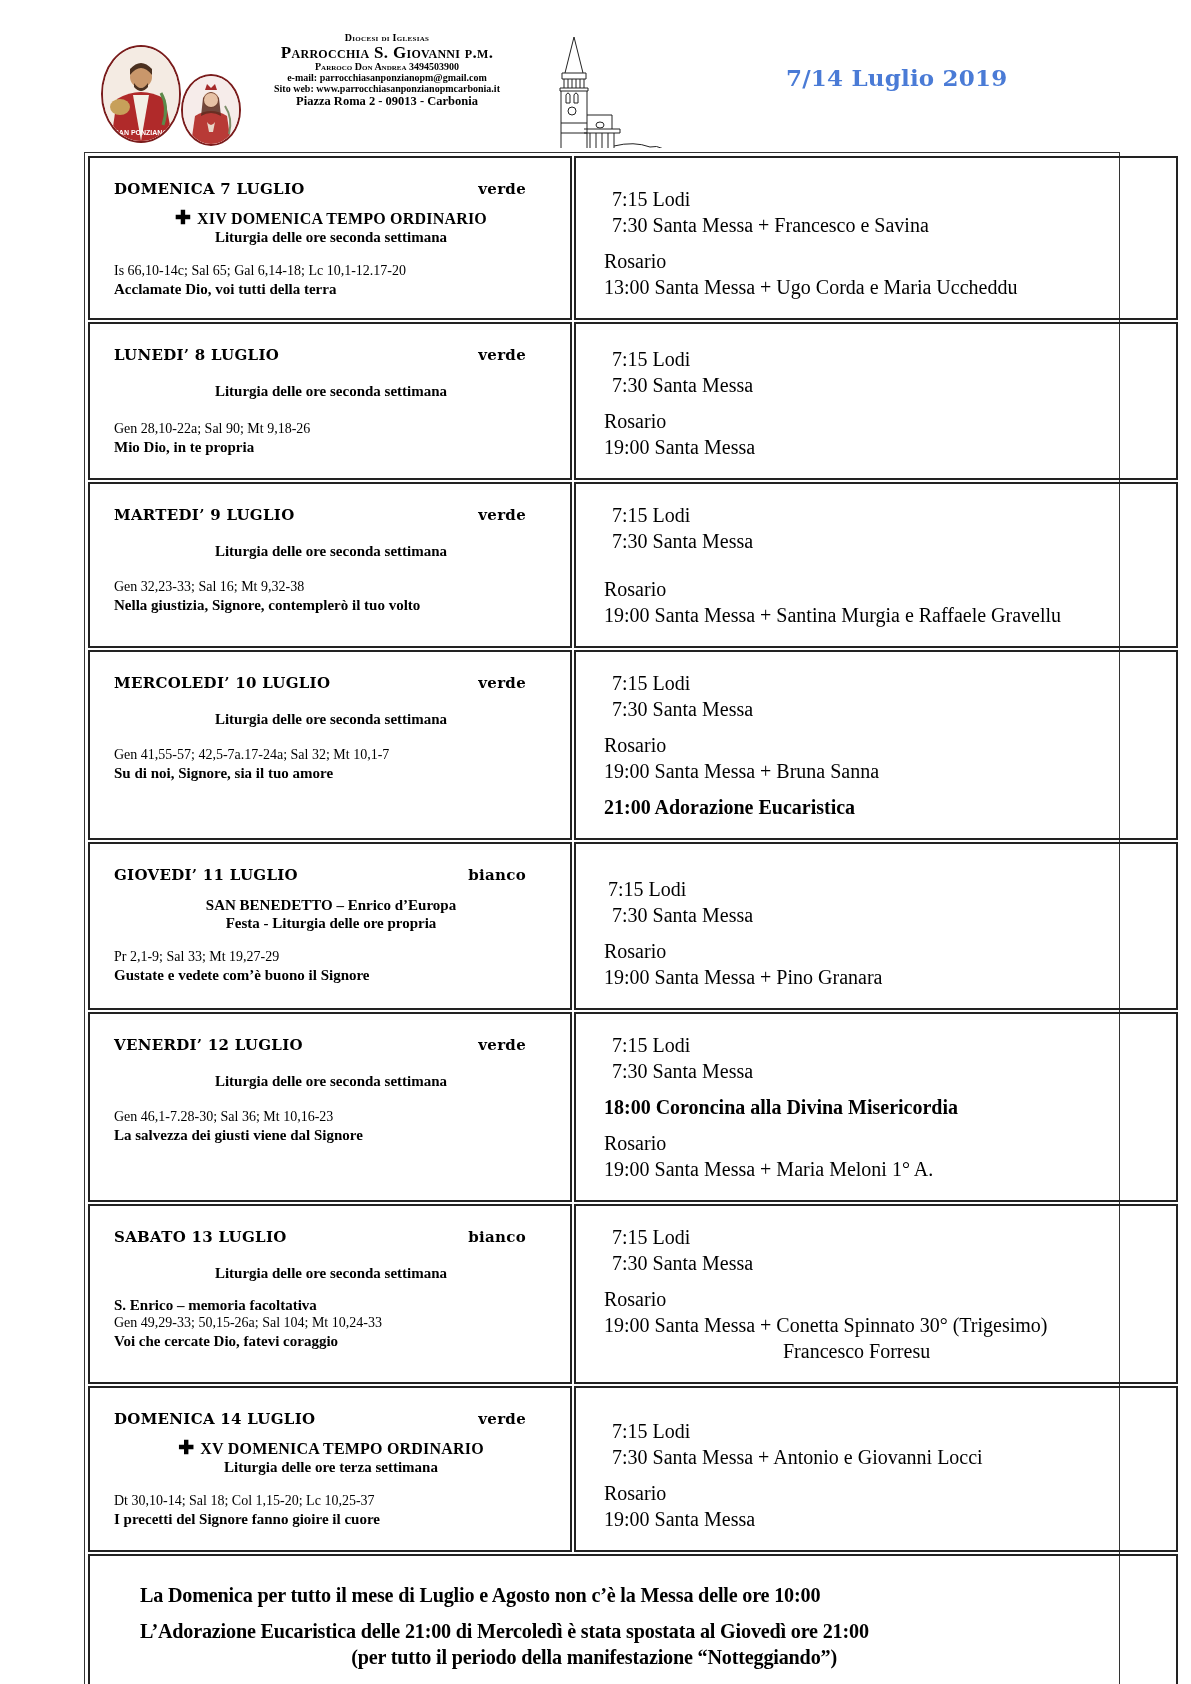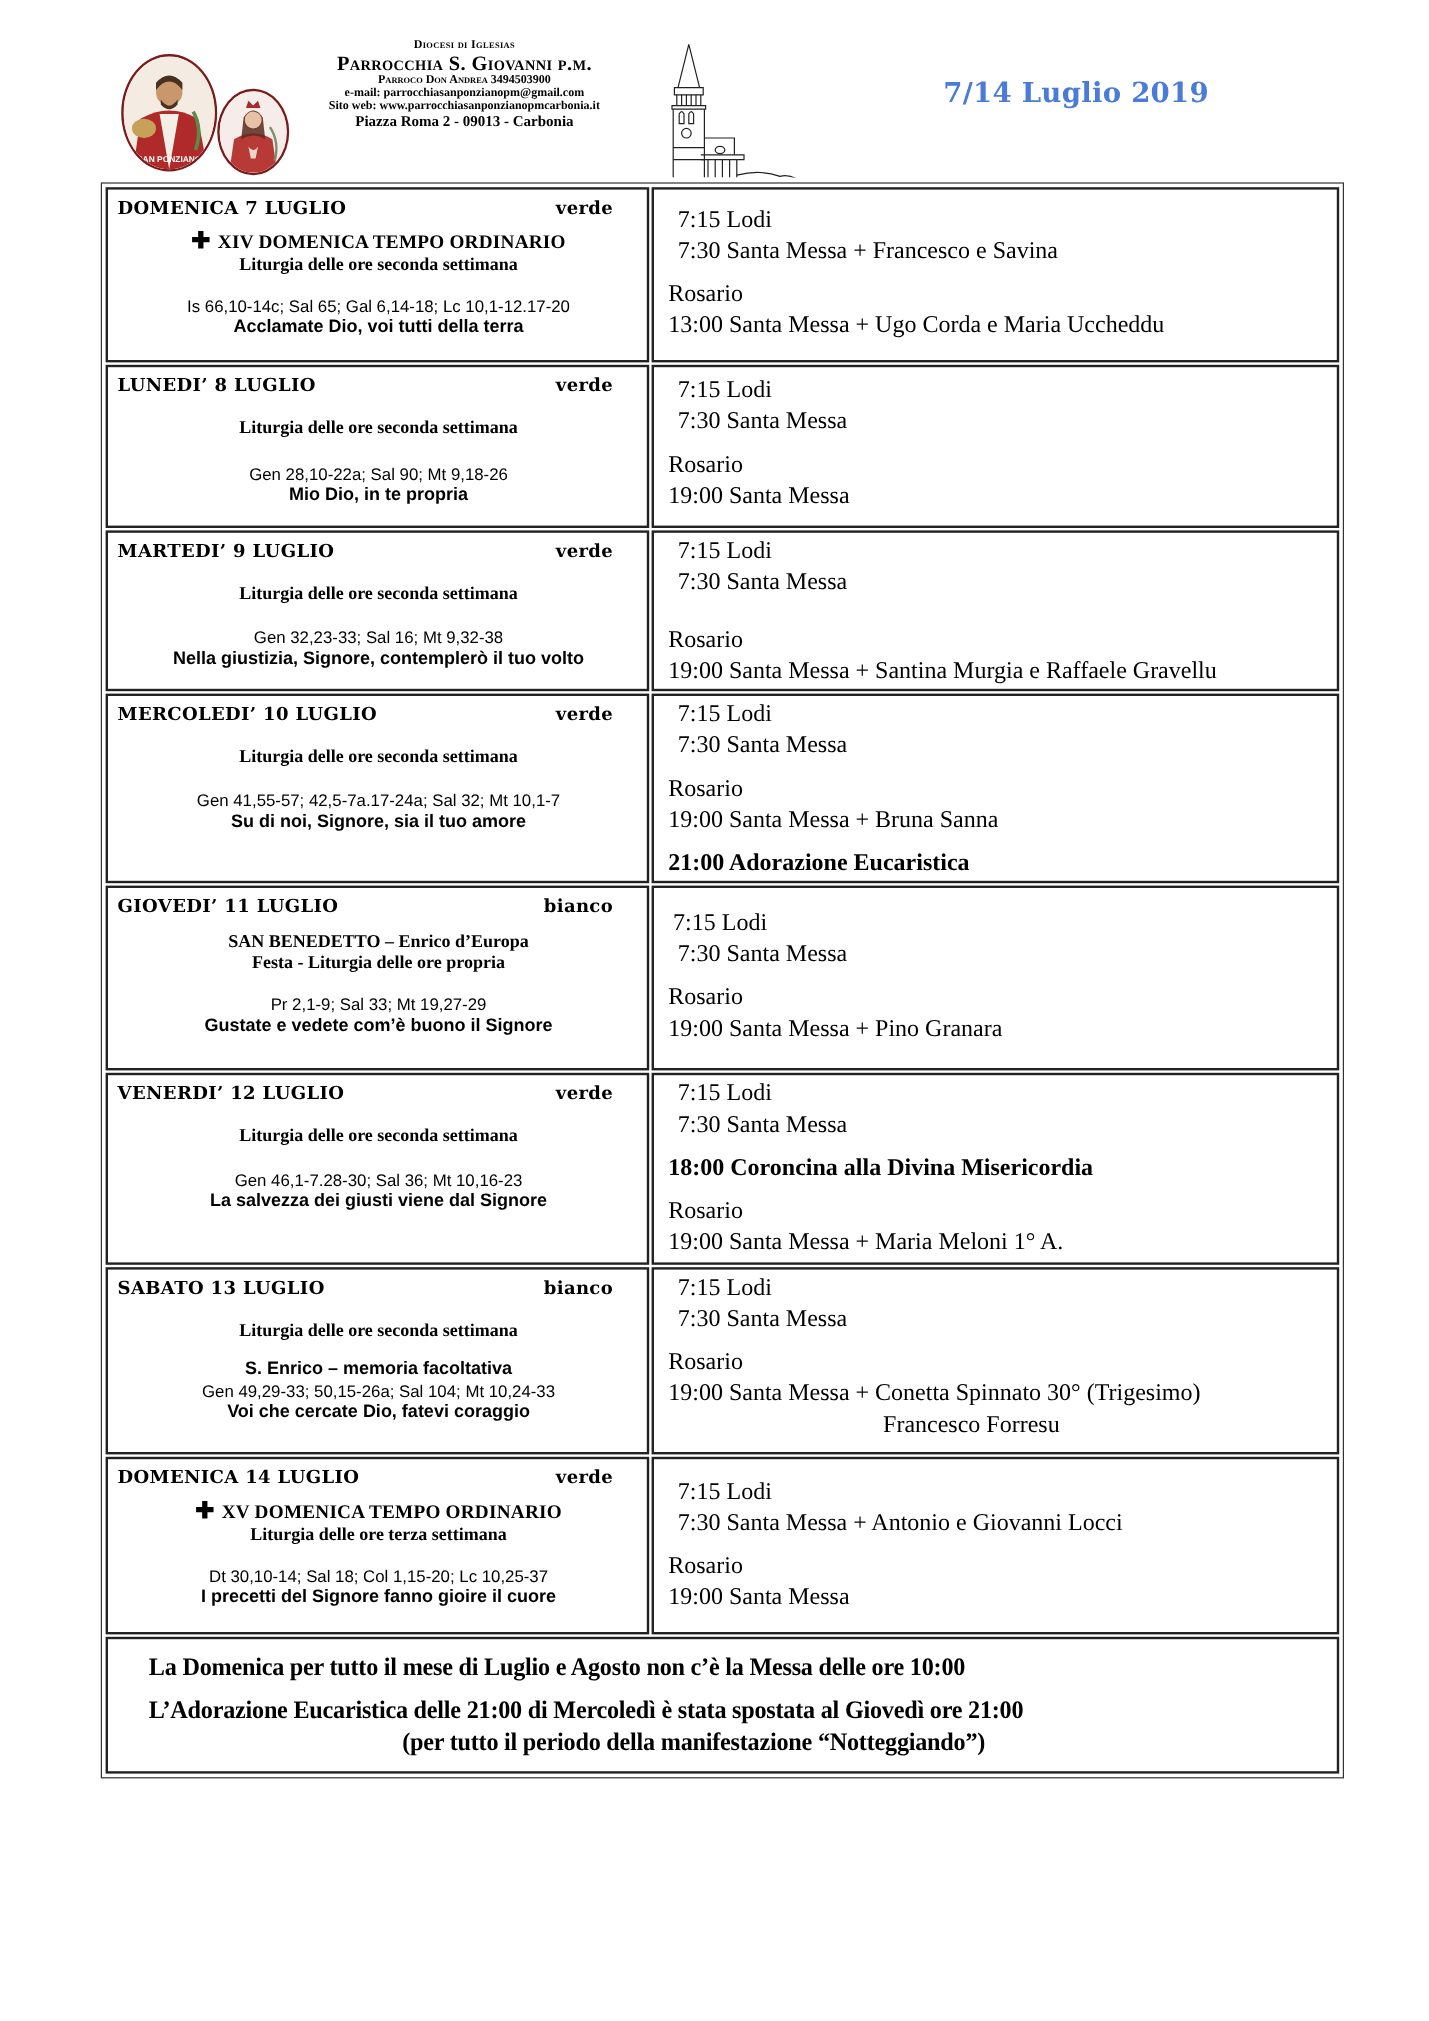--- a/index.html
+++ b/index.html
@@ -38,32 +38,32 @@
     
     .schedule-frame {
       position: absolute; left: 84px; top: 152px; width: 1032px;
       border: 1px solid #333; padding: 1px;
     }
     table.schedule {
       border-collapse: separate; border-spacing: 2px; width: 100%;
       table-layout: fixed;
     }
     table.schedule td {
-      border: 2px solid #222; vertical-align: top; padding: 0;
+      border: 2px solid #222; vertical-align: top; padding: 16px;
     }
     td.day-cell { width: 448px; position: relative; }
     td.services-cell { width: 568px; }
     .day-inner { position: relative; padding: 6px 6px 2px 8px; font-family: "DejaVu Serif", serif; }
     .day-head { display: flex; justify-content: space-between; font-weight: bold; font-size: 15px; line-height: 18px; letter-spacing: 0.3px; }
     .day-head .color-word { padding-right: 22px; }
     .day-head .color-word.bianco { padding-right: 22px; }
     .liturgy-block { text-align: center; font-family: "Liberation Serif", serif; font-weight: bold; font-size: 15px; line-height: 18px; margin-top: 10px; }
     .liturgy-block .feast-line { font-size: 16px; letter-spacing: 0.2px; }
     .cross-icon { display: inline-block; font-size: 19px; line-height: 15px; margin-right: 6px; vertical-align: 0px; }
-    .readings-block { font-family: Liberation Sans, sans-serif; font-size: 14px; line-height: 18px; text-align: center; }
+    .readings-block { font-family: Liberation Serif, serif; font-size: 14px; line-height: 18px; }
     .readings-block .memorial { font-weight: bold; font-size: 15px; }
     .readings-block .psalm { font-weight: bold; font-size: 15px; }
     .services-inner { padding: 6px 10px 2px 12px; font-family: "Liberation Serif", serif; font-size: 20px; line-height: 26px; }
     .svc-line { white-space: nowrap; }
     .svc-line.indent { padding-left: 8px; }
     .svc-line.bold { font-weight: bold; }
     .svc-gap { height: 10px; }
     .svc-line.cont { padding-left: 179px; }
     
     .notes-inner { padding: 10px 14px 12px 34px; font-family: "Liberation Serif", serif; font-weight: bold; font-size: 21px; line-height: 26px; }

